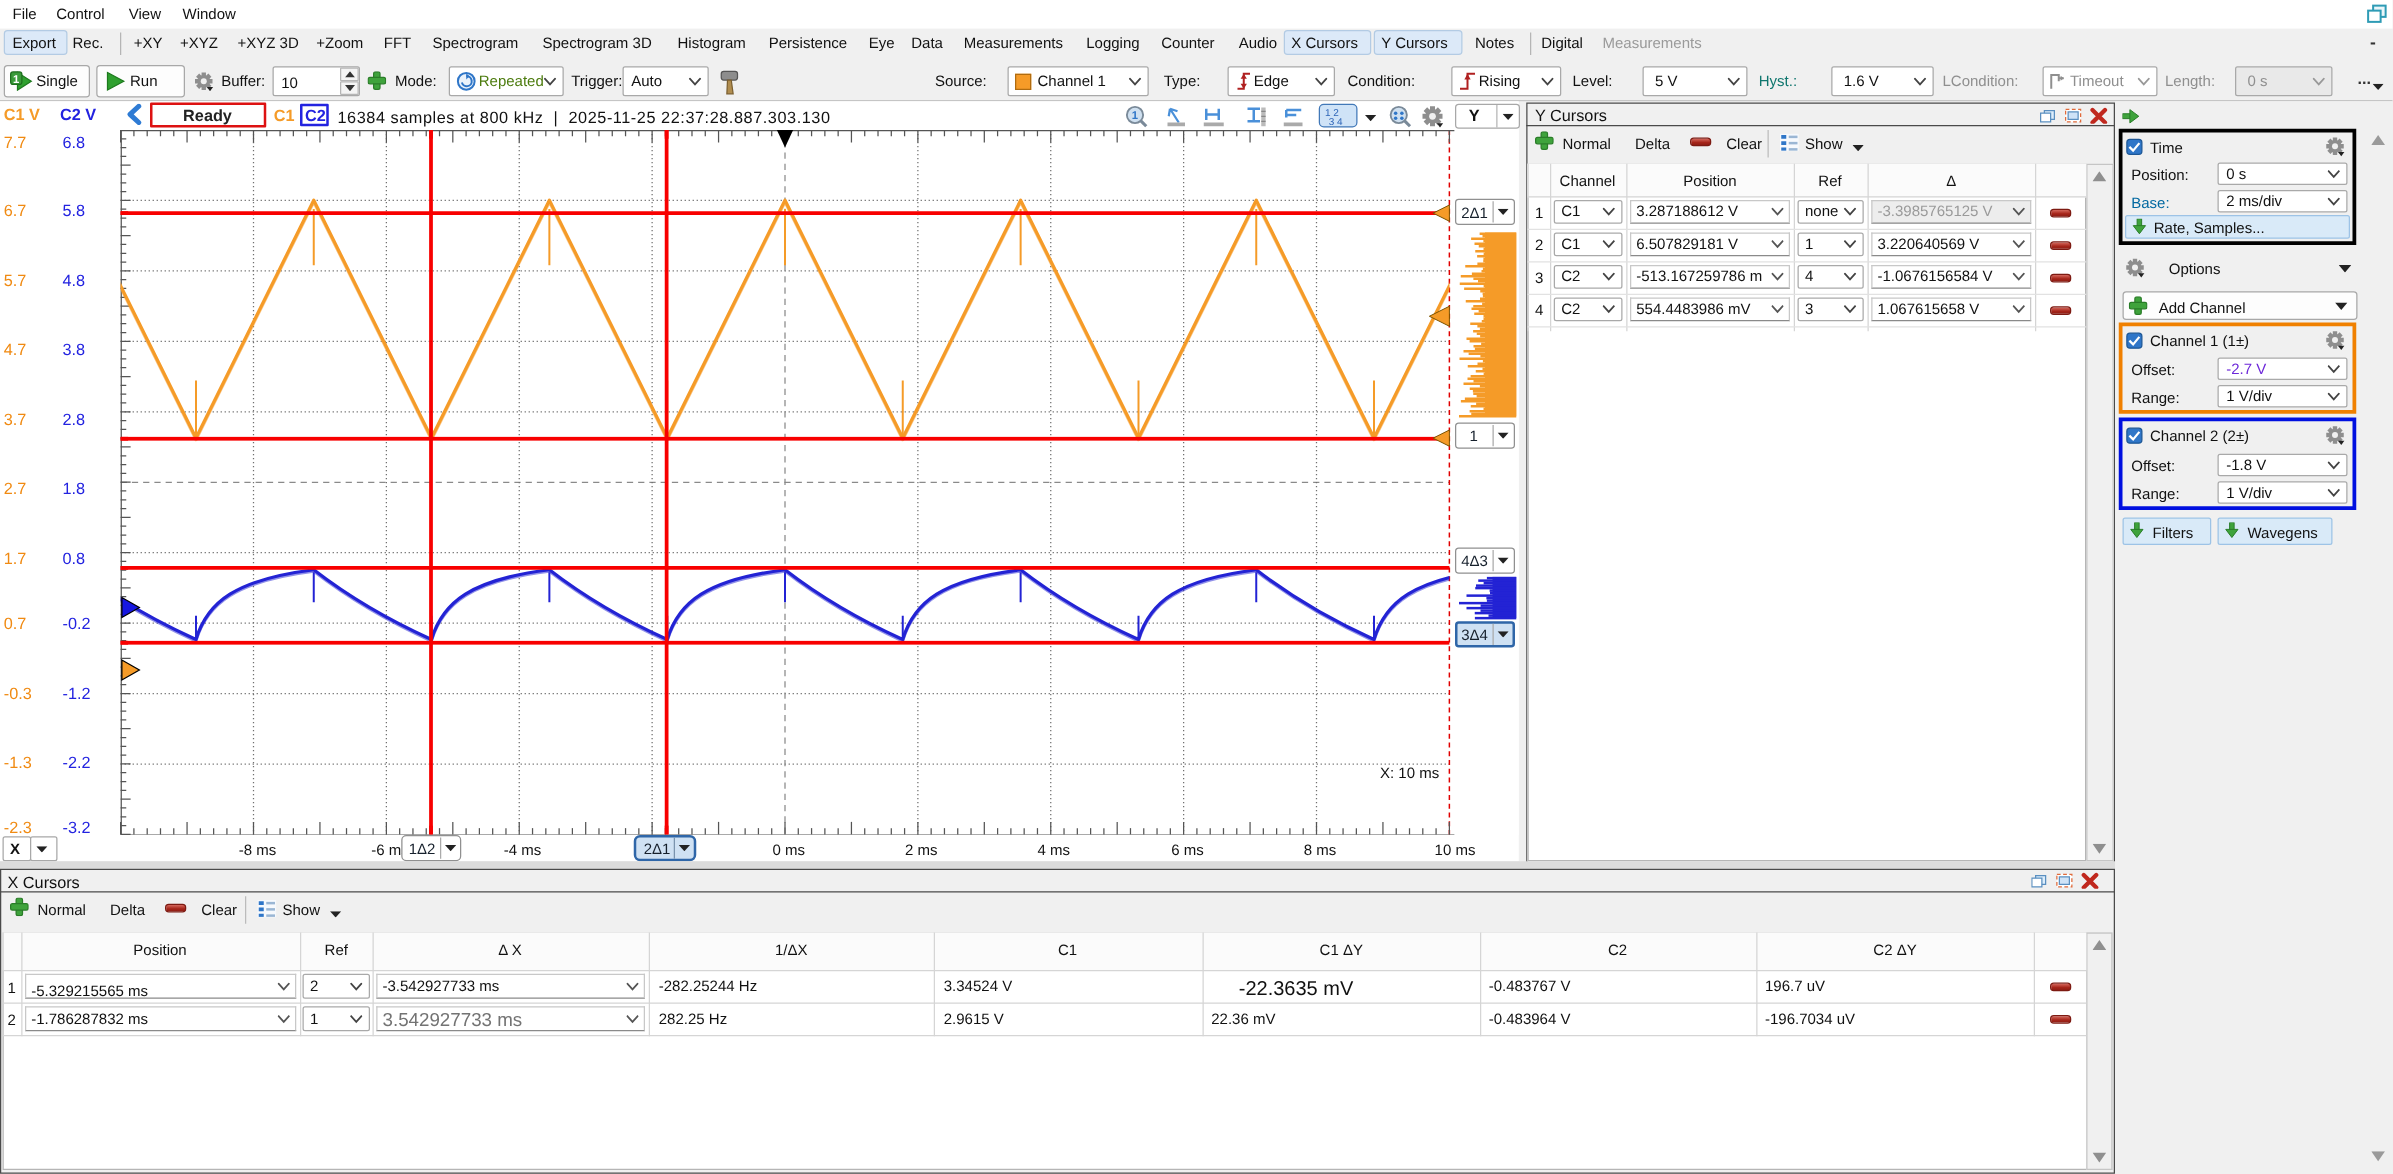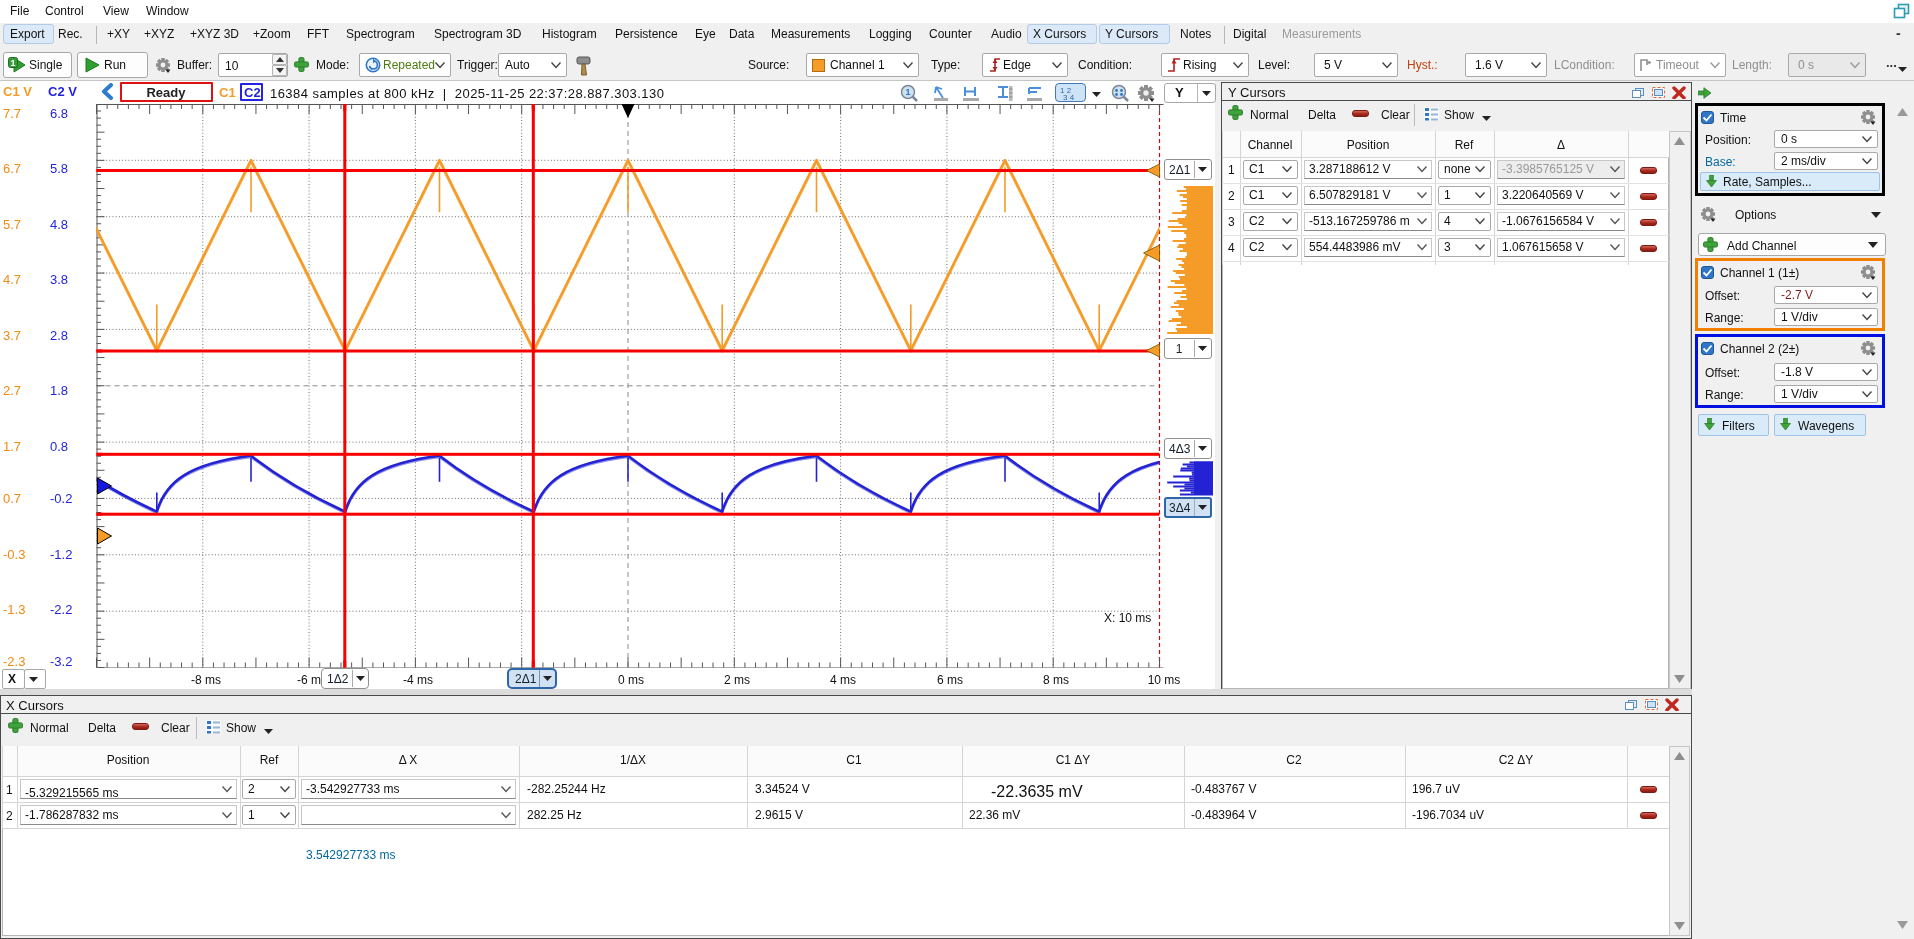--- a/index.html
+++ b/index.html
@@ -128,21 +128,21 @@
   </svg>
 <svg style="position:absolute;left:1233px;top:62px" width="10" height="7">
     <path d="M0.5 0.5 L5.0 5.5 L9.5 0.5" fill="none" stroke="#444" stroke-width="1.4"></path>
   </svg>
 <div style="position:absolute;left:1258px;top:58px;font-size:12px;color:#111;white-space:nowrap">Level:</div>
 <div style="position:absolute;left:1314px;top:53px;width:84px;height:24px;background:#ffffff;border:1px solid #a9a9a9;border-radius:2px"></div>
 <div style="position:absolute;left:1324px;top:58px;font-size:12px;color:#111;">5 V</div>
 <svg style="position:absolute;left:1382px;top:62px" width="10" height="7">
     <path d="M0.5 0.5 L5.0 5.5 L9.5 0.5" fill="none" stroke="#444" stroke-width="1.4"></path>
   </svg>
-<div style="position:absolute;left:1407px;top:58px;font-size:12px;color:#c2410c;white-space:nowrap">Hyst.:</div>
+<div style="position:absolute;left:1407px;top:58px;font-size:12px;color:#0f766e;white-space:nowrap">Hyst.:</div>
 <div style="position:absolute;left:1465px;top:53px;width:82px;height:24px;background:#ffffff;border:1px solid #a9a9a9;border-radius:2px"></div>
 <div style="position:absolute;left:1475px;top:58px;font-size:12px;color:#111;">1.6 V</div>
 <svg style="position:absolute;left:1531px;top:62px" width="10" height="7">
     <path d="M0.5 0.5 L5.0 5.5 L9.5 0.5" fill="none" stroke="#444" stroke-width="1.4"></path>
   </svg>
 <div style="position:absolute;left:1554px;top:58px;font-size:12px;color:#8f8f8f;white-space:nowrap">LCondition:</div>
 <div style="position:absolute;left:1634px;top:53px;width:92px;height:24px;background:#ffffff;border:1px solid #a9a9a9;border-radius:2px"></div>
 <div style="position:absolute;left:1656px;top:58px;font-size:12px;color:#8f8f8f;">Timeout</div>
 <svg style="position:absolute;left:1639px;top:57px" width="15" height="16">
     <path d="M2 14 L2 3 L8 3 L8 8 M8 5.5 L12 5.5" fill="none" stroke="#8f8f8f" stroke-width="1.6"></path>
@@ -989,21 +989,21 @@
     <line x1="8.0" y1="8.0" x2="1.0" y2="8.0" stroke="#8e8e8e" stroke-width="3.5"></line>
     <line x1="8.0" y1="8.0" x2="3.1" y2="3.1" stroke="#8e8e8e" stroke-width="3.5"></line>
     <line x1="8.0" y1="8.0" x2="8.0" y2="1.0" stroke="#8e8e8e" stroke-width="3.5"></line>
     <line x1="8.0" y1="8.0" x2="12.9" y2="3.1" stroke="#8e8e8e" stroke-width="3.5"></line>
     <circle cx="8.0" cy="8.0" r="5.1" fill="#8e8e8e"></circle>
     <circle cx="8.0" cy="8.0" r="2.4" fill="#f0f0f0"></circle>
     <path d="M10.5 12.5 l5 0 l-2.5 3.5 Z" fill="#222"></path>
   </svg>
 <div style="position:absolute;left:1705px;top:289px;font-size:12px;color:#111;white-space:nowrap">Offset:</div>
 <div style="position:absolute;left:1774px;top:286px;width:104px;height:18px;background:#ffffff;border:1px solid #a9a9a9;border-radius:2px"></div>
-<div style="position:absolute;left:1781px;top:288px;font-size:12px;color:#7f1d1d;text-align:center;">-2.7 V</div>
+<div style="position:absolute;left:1781px;top:288px;font-size:12px;color:#6d28d9;text-align:center;">-2.7 V</div>
 <svg style="position:absolute;left:1862px;top:292px" width="10" height="7">
     <path d="M0.5 0.5 L5.0 5.5 L9.5 0.5" fill="none" stroke="#444" stroke-width="1.4"></path>
   </svg>
 <div style="position:absolute;left:1705px;top:311px;font-size:12px;color:#111;white-space:nowrap">Range:</div>
 <div style="position:absolute;left:1774px;top:308px;width:104px;height:18px;background:#ffffff;border:1px solid #a9a9a9;border-radius:2px"></div>
 <div style="position:absolute;left:1781px;top:310px;font-size:12px;color:#111;">1 V/div</div>
 <svg style="position:absolute;left:1862px;top:314px" width="10" height="7">
     <path d="M0.5 0.5 L5.0 5.5 L9.5 0.5" fill="none" stroke="#444" stroke-width="1.4"></path>
   </svg>
 <div style="position:absolute;left:1695px;top:334px;width:190px;height:74px;background:#f0f0f0;border:3px solid #0010e0;border-radius:0px;box-sizing:border-box;"></div>
@@ -1139,21 +1139,21 @@
 <div style="position:absolute;left:25px;top:808px;font-size:12px;color:#111;white-space:nowrap;overflow:hidden;width:195px">-1.786287832 ms</div>
 <svg style="position:absolute;left:222px;top:812px" width="10" height="7">
     <path d="M0.5 0.5 L5.0 5.5 L9.5 0.5" fill="none" stroke="#555" stroke-width="1.4"></path>
   </svg>
 <div style="position:absolute;left:242px;top:805px;width:54px;height:20px;background:#ffffff;border:1px solid #a9a9a9;border-radius:2px"></div>
 <div style="position:absolute;left:248px;top:808px;font-size:12px;color:#111;">1</div>
 <svg style="position:absolute;left:280px;top:812px" width="10" height="7">
     <path d="M0.5 0.5 L5.0 5.5 L9.5 0.5" fill="none" stroke="#444" stroke-width="1.4"></path>
   </svg>
 <div style="position:absolute;left:301px;top:805px;width:215px;height:20px;background:#ffffff;border:1px solid #c8c8c8;border-bottom:1px solid #8a8a8a"></div>
-<div style="position:absolute;left:306px;top:848px;font-size:12px;color:#0369a1;white-space:nowrap;overflow:hidden;width:193px">3.542927733 ms</div>
+<div style="position:absolute;left:306px;top:808px;font-size:15px;color:#737373;white-space:nowrap;overflow:hidden;width:193px">3.542927733 ms</div>
 <svg style="position:absolute;left:501px;top:812px" width="10" height="7">
     <path d="M0.5 0.5 L5.0 5.5 L9.5 0.5" fill="none" stroke="#555" stroke-width="1.4"></path>
   </svg>
 <div style="position:absolute;left:527px;top:808px;font-size:12px;color:#111;white-space:nowrap">282.25 Hz</div>
 <div style="position:absolute;left:755px;top:808px;font-size:12px;color:#111;white-space:nowrap">2.9615 V</div>
 <div style="position:absolute;left:969px;top:808px;font-size:12px;color:#111;white-space:nowrap">22.36 mV</div>
 <div style="position:absolute;left:1191px;top:808px;font-size:12px;color:#111;white-space:nowrap">-0.483964 V</div>
 <div style="position:absolute;left:1412px;top:808px;font-size:12px;color:#111;white-space:nowrap">-196.7034 uV</div>
 <div style="position:absolute;left:1640px;top:812px;width:17px;height:7px;border-radius:3px;background:linear-gradient(#d4675c,#a6251a 60%,#8f1d14);border:1px solid #7d1a12"></div>
 </body></html>

